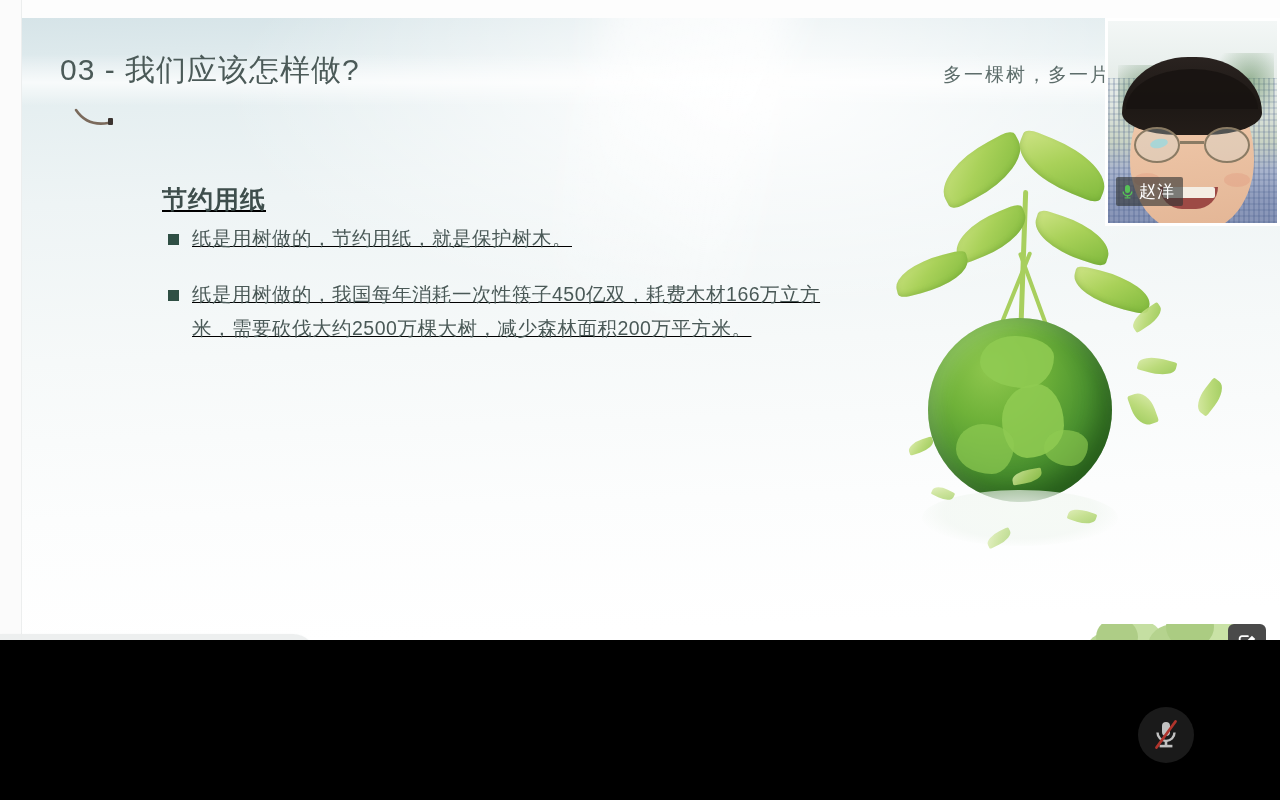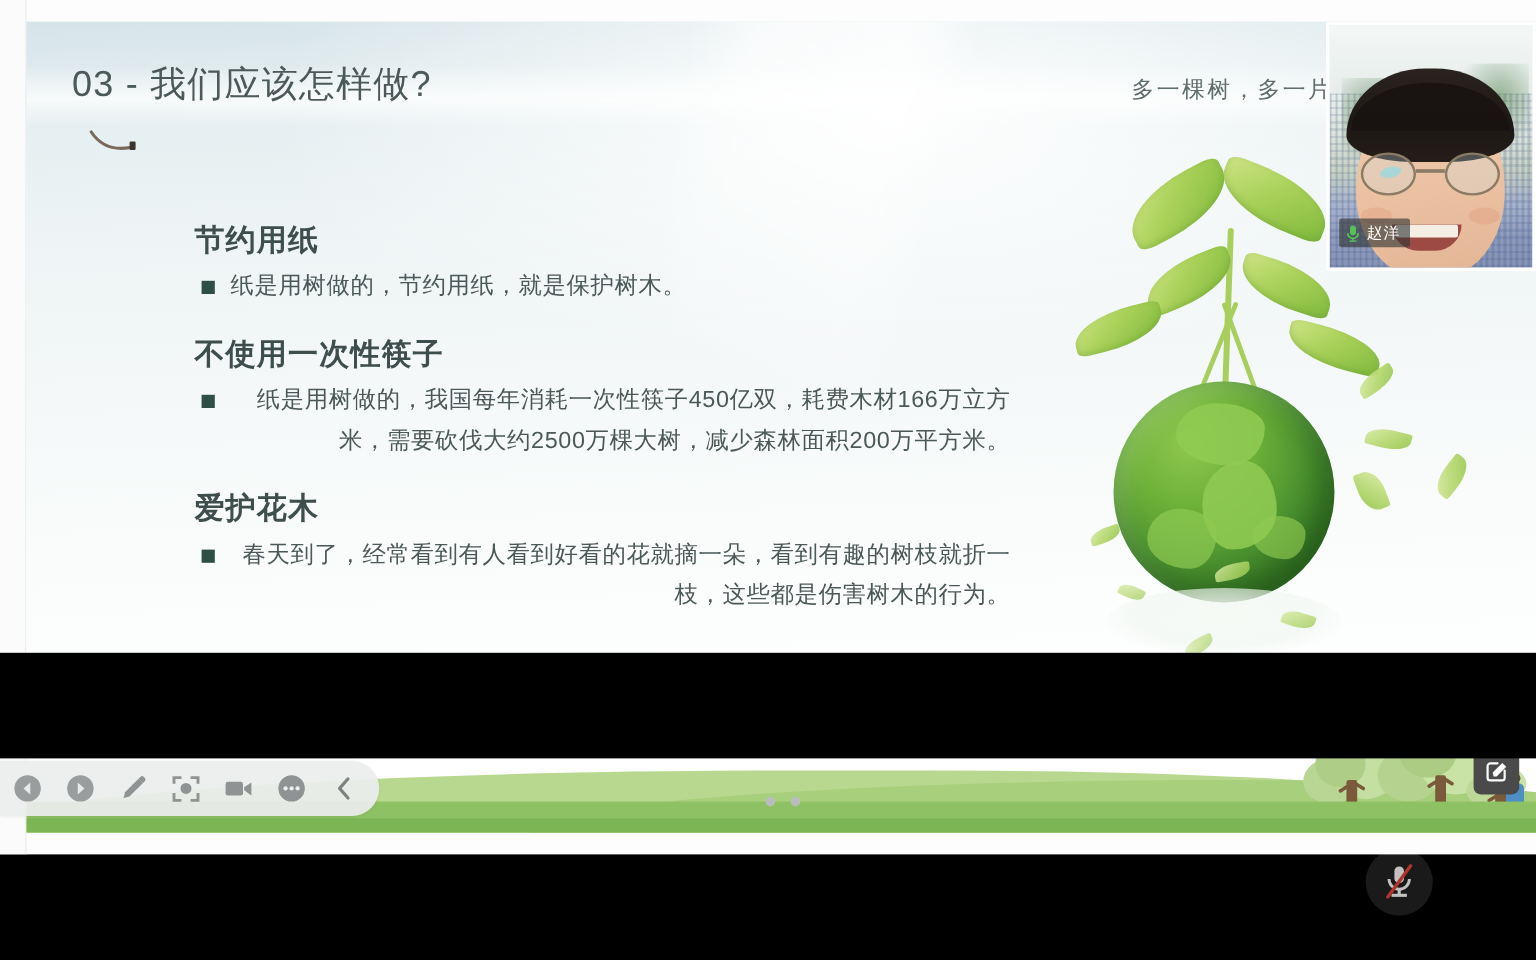--- a/index.html
+++ b/index.html
@@ -3,21 +3,21 @@
 <meta charset="utf-8">
 <title>Slide Share</title>
 <style>
   * { box-sizing: border-box; margin: 0; padding: 0; }
   html, body {
     width: 1280px; height: 800px;
     overflow: hidden;
     background: #000;
     font-family: "Liberation Sans", "DejaVu Sans", sans-serif;
   }
-  #app { position: relative; width: 1280px; height: 632px; background: #6d28d9; }
+  #app { position: relative; width: 1280px; height: 728px; background: #4c1d95; }
 
   
   .stage {
     position: absolute; left: 0; top: 0; width: 1280px; height: 712px;
     background: #fdfdfd;
     overflow: hidden;
   }
   .stage-left-gutter {
     position: absolute; left: 0; top: 0; width: 22px; height: 712px;
     background: #fbfbfb;
@@ -93,33 +93,33 @@
   .swoosh{
     position:absolute; left:52px; top:88px; width:50px; height:22px;
   }
   .headline-right{
     position:absolute; right:148px; top:44px;
     font-size:19px; color:#5d6d6b; letter-spacing:2px; white-space:nowrap;
   }
 
   
   .content{ position:absolute; left:140px; top:165px; width:680px; }
-  .block{ margin-bottom:22px; }
+  .block{ margin-bottom:22px;text-decoration:underline; }
   .block.tight{ margin-bottom:6px; }
   .h2{
     font-size:25px; font-weight:bold; color:#3e4e4c; letter-spacing:1px;
     margin-bottom:6px;
   }
   .bullet{ display:flex; align-items:flex-start; }
   .bullet .sq{
     flex:0 0 auto; width:11px; height:11px; background:#2f4f44;
     margin:12px 13px 0 6px;
   }
   .bullet .txt{
-    font-size:19.5px; line-height:1.74; color:#4a5957; letter-spacing:.5px;text-align:right;
+    font-size:19.5px; line-height:1.74; color:#4a5957; letter-spacing:.5px;
   }
 
   
   .art{ position:absolute; right:28px; top:40px; width:380px; height:560px; }
   .globe{
     position:absolute; left:56px; top:260px; width:184px; height:184px;
     border-radius:50%;
     background:
       radial-gradient(circle at 34% 28%, #8fc74e 0%, #6fb239 28%, #4d9430 55%, #327322 80%, #255a1b 100%);
     box-shadow: inset -10px -12px 26px rgba(20,60,15,.45), inset 8px 8px 18px rgba(255,255,255,.18);
@@ -228,21 +228,21 @@
     position:absolute; width:26px; height:14px; border-radius:50%;
     background:rgba(222,140,115,.28);
   }
   .pip-name{
     position:absolute; left:8px; bottom:17px;
     display:flex; align-items:center; gap:5px;
     padding:3px 8px 3px 5px;
     background:rgba(48,52,52,.62);
     border-radius:2px;
   }
-  .pip-name .lbl{ color:#fff; font-size:13px; letter-spacing:1px; }
+  .pip-name .lbl{ color:#fff; font-size:17px; letter-spacing:1px; }
 
   
   .toolbar{
     position:absolute; left:0; bottom:32px;
     height:46px; padding:0 16px 0 10px;
     display:flex; align-items:center; gap:18px;
     background:rgba(236,238,238,.92);
     border-radius:0 24px 24px 0;
     box-shadow:0 1px 3px rgba(0,0,0,.06);
   }
@@ -302,34 +302,26 @@
 
         <div class="block">
           <div class="h2">节约用纸</div>
           <div class="bullet">
             <span class="sq"></span>
             <span class="txt">纸是用树做的，节约用纸，就是保护树木。</span>
           </div>
         </div>
 
         <div class="block">
-          <div class="h2">不使用一次性筷子</div>
           <div class="bullet">
             <span class="sq"></span>
             <span class="txt">纸是用树做的，我国每年消耗一次性筷子450亿双，耗费木材166万立方米，需要砍伐大约2500万棵大树，减少森林面积200万平方米。</span>
           </div>
         </div>
 
-        <div class="block tight">
-          <div class="h2">爱护花木</div>
-          <div class="bullet">
-            <span class="sq"></span>
-            <span class="txt">春天到了，经常看到有人看到好看的花就摘一朵，看到有趣的树枝就折一枝，这些都是伤害树木的行为。</span>
-          </div>
-        </div>
 
       </div>
 
       <div class="art">
 
         <div class="stem" style="left:146px; top:132px; width:5px; height:150px; transform:rotate(2deg);"></div>
         <div class="stem" style="left:116px; top:186px; width:4px; height:108px; transform:rotate(22deg);"></div>
         <div class="stem" style="left:182px; top:188px; width:4px; height:106px; transform:rotate(-20deg);"></div>
 
         <div class="leaf" style="left:64px; top:90px; width:92px; height:44px; transform:rotate(-28deg); border-radius:70% 14% 70% 14%;"></div>

